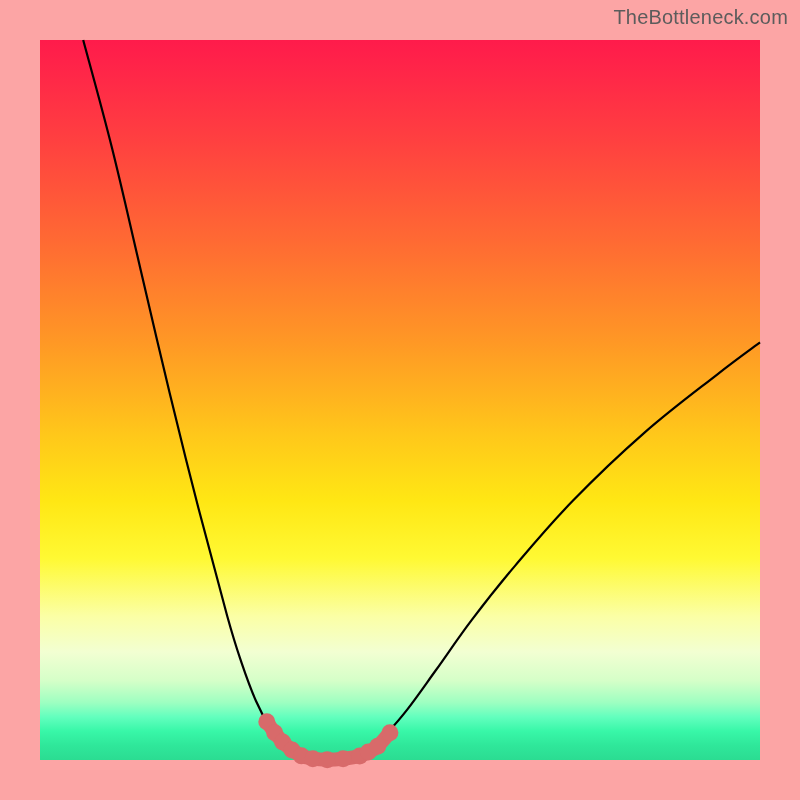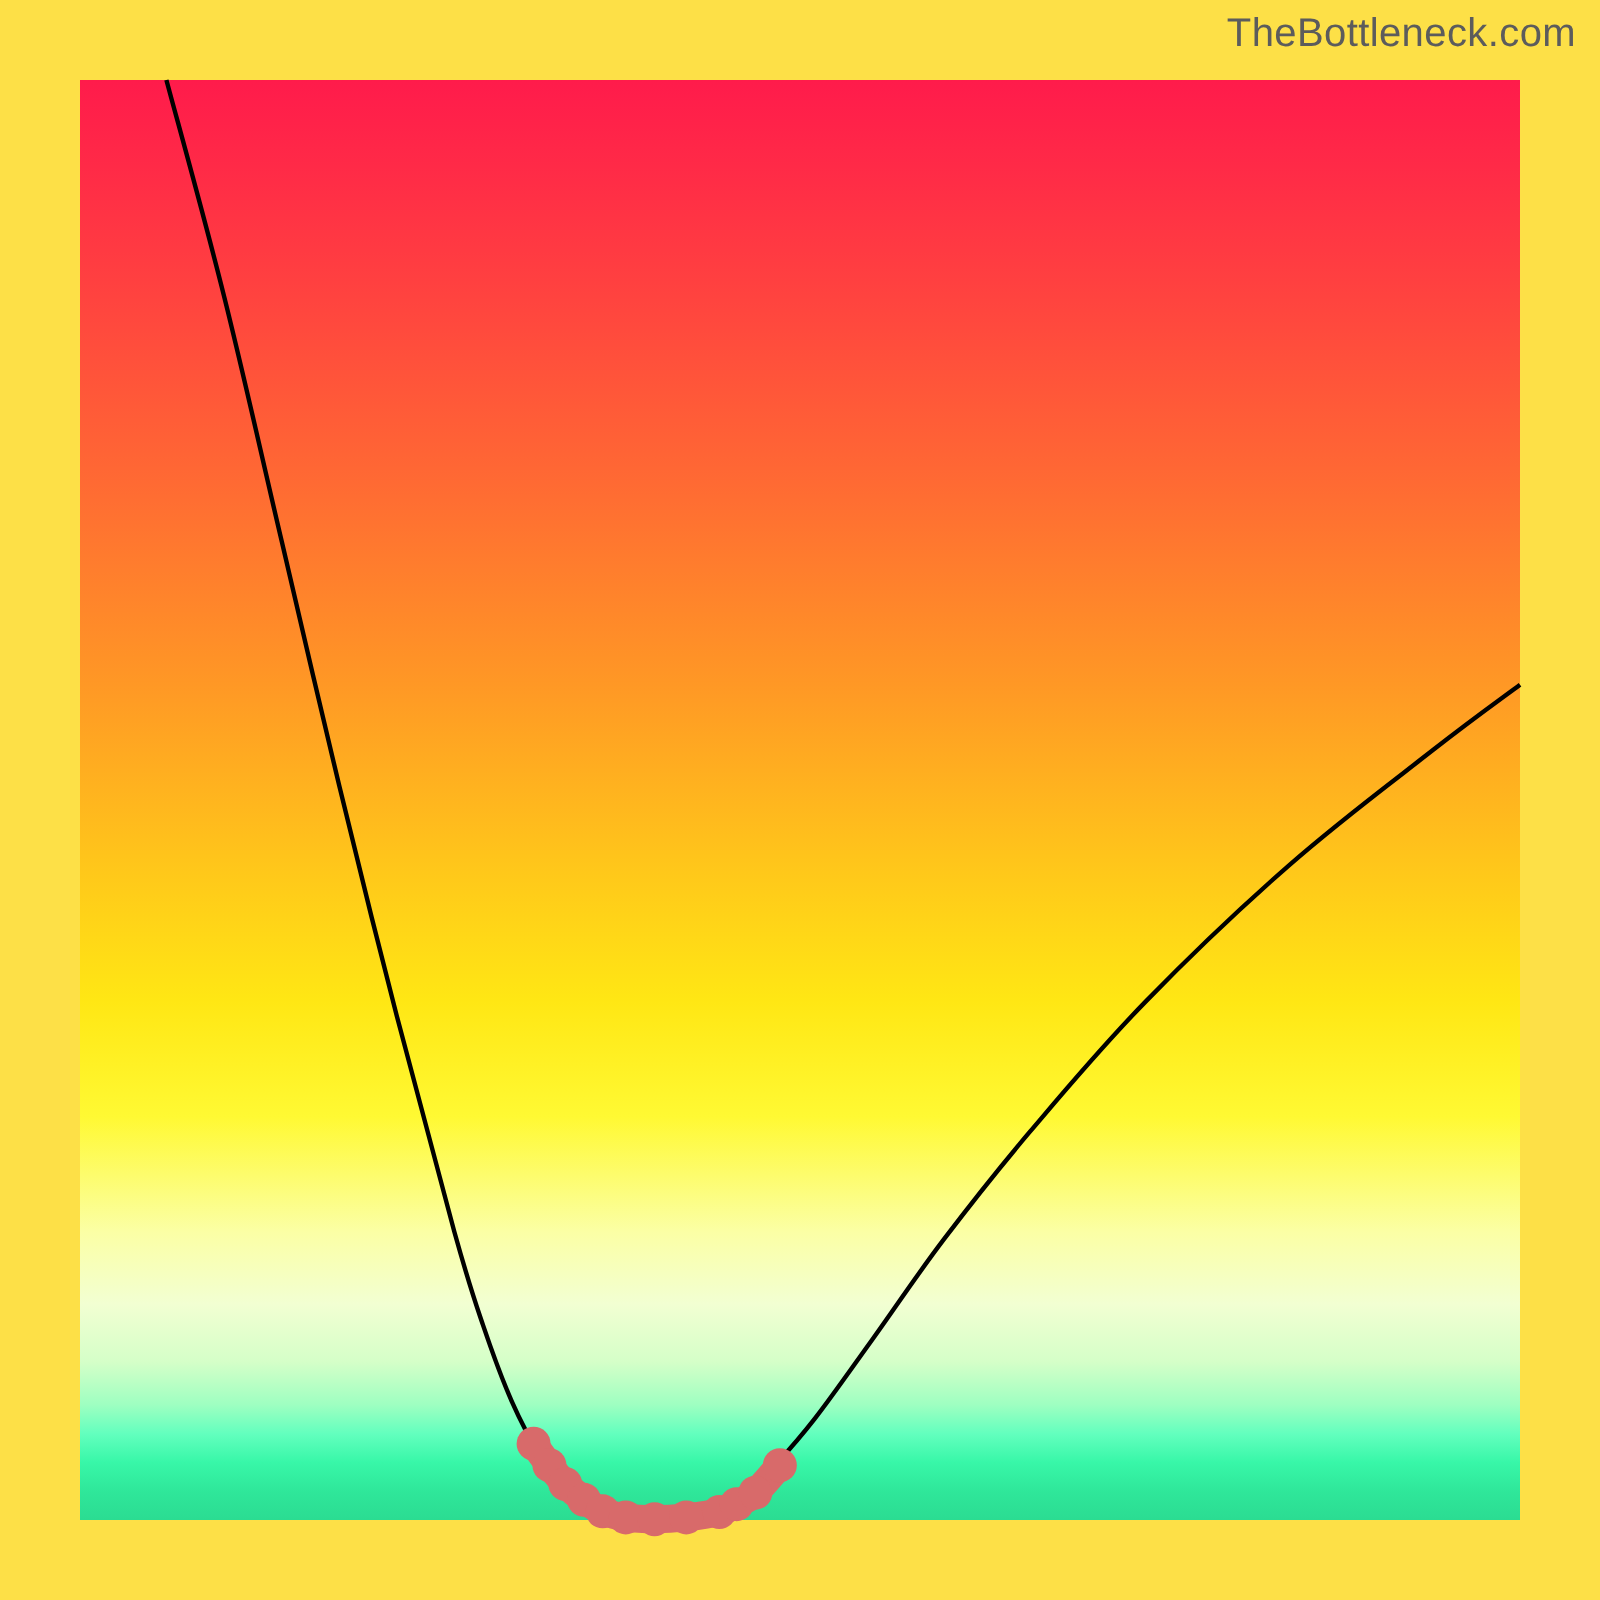--- a/index.html
+++ b/index.html
@@ -10,21 +10,21 @@
     background: #000;
     overflow: hidden;
     font-family: Arial, Helvetica, sans-serif;
   }
   .frame {
     position: absolute;
     left: 0;
     top: 0;
     width: 800px;
     height: 800px;
-    background: #fde047;
+    background: #fca5a5;
   }
   .plot-area {
     position: absolute;
     left: 40px;
     top: 40px;
     width: 720px;
     height: 720px;
     background: linear-gradient(to bottom,
       #ff1b4b 0%,
       #ff2a47 6%,

